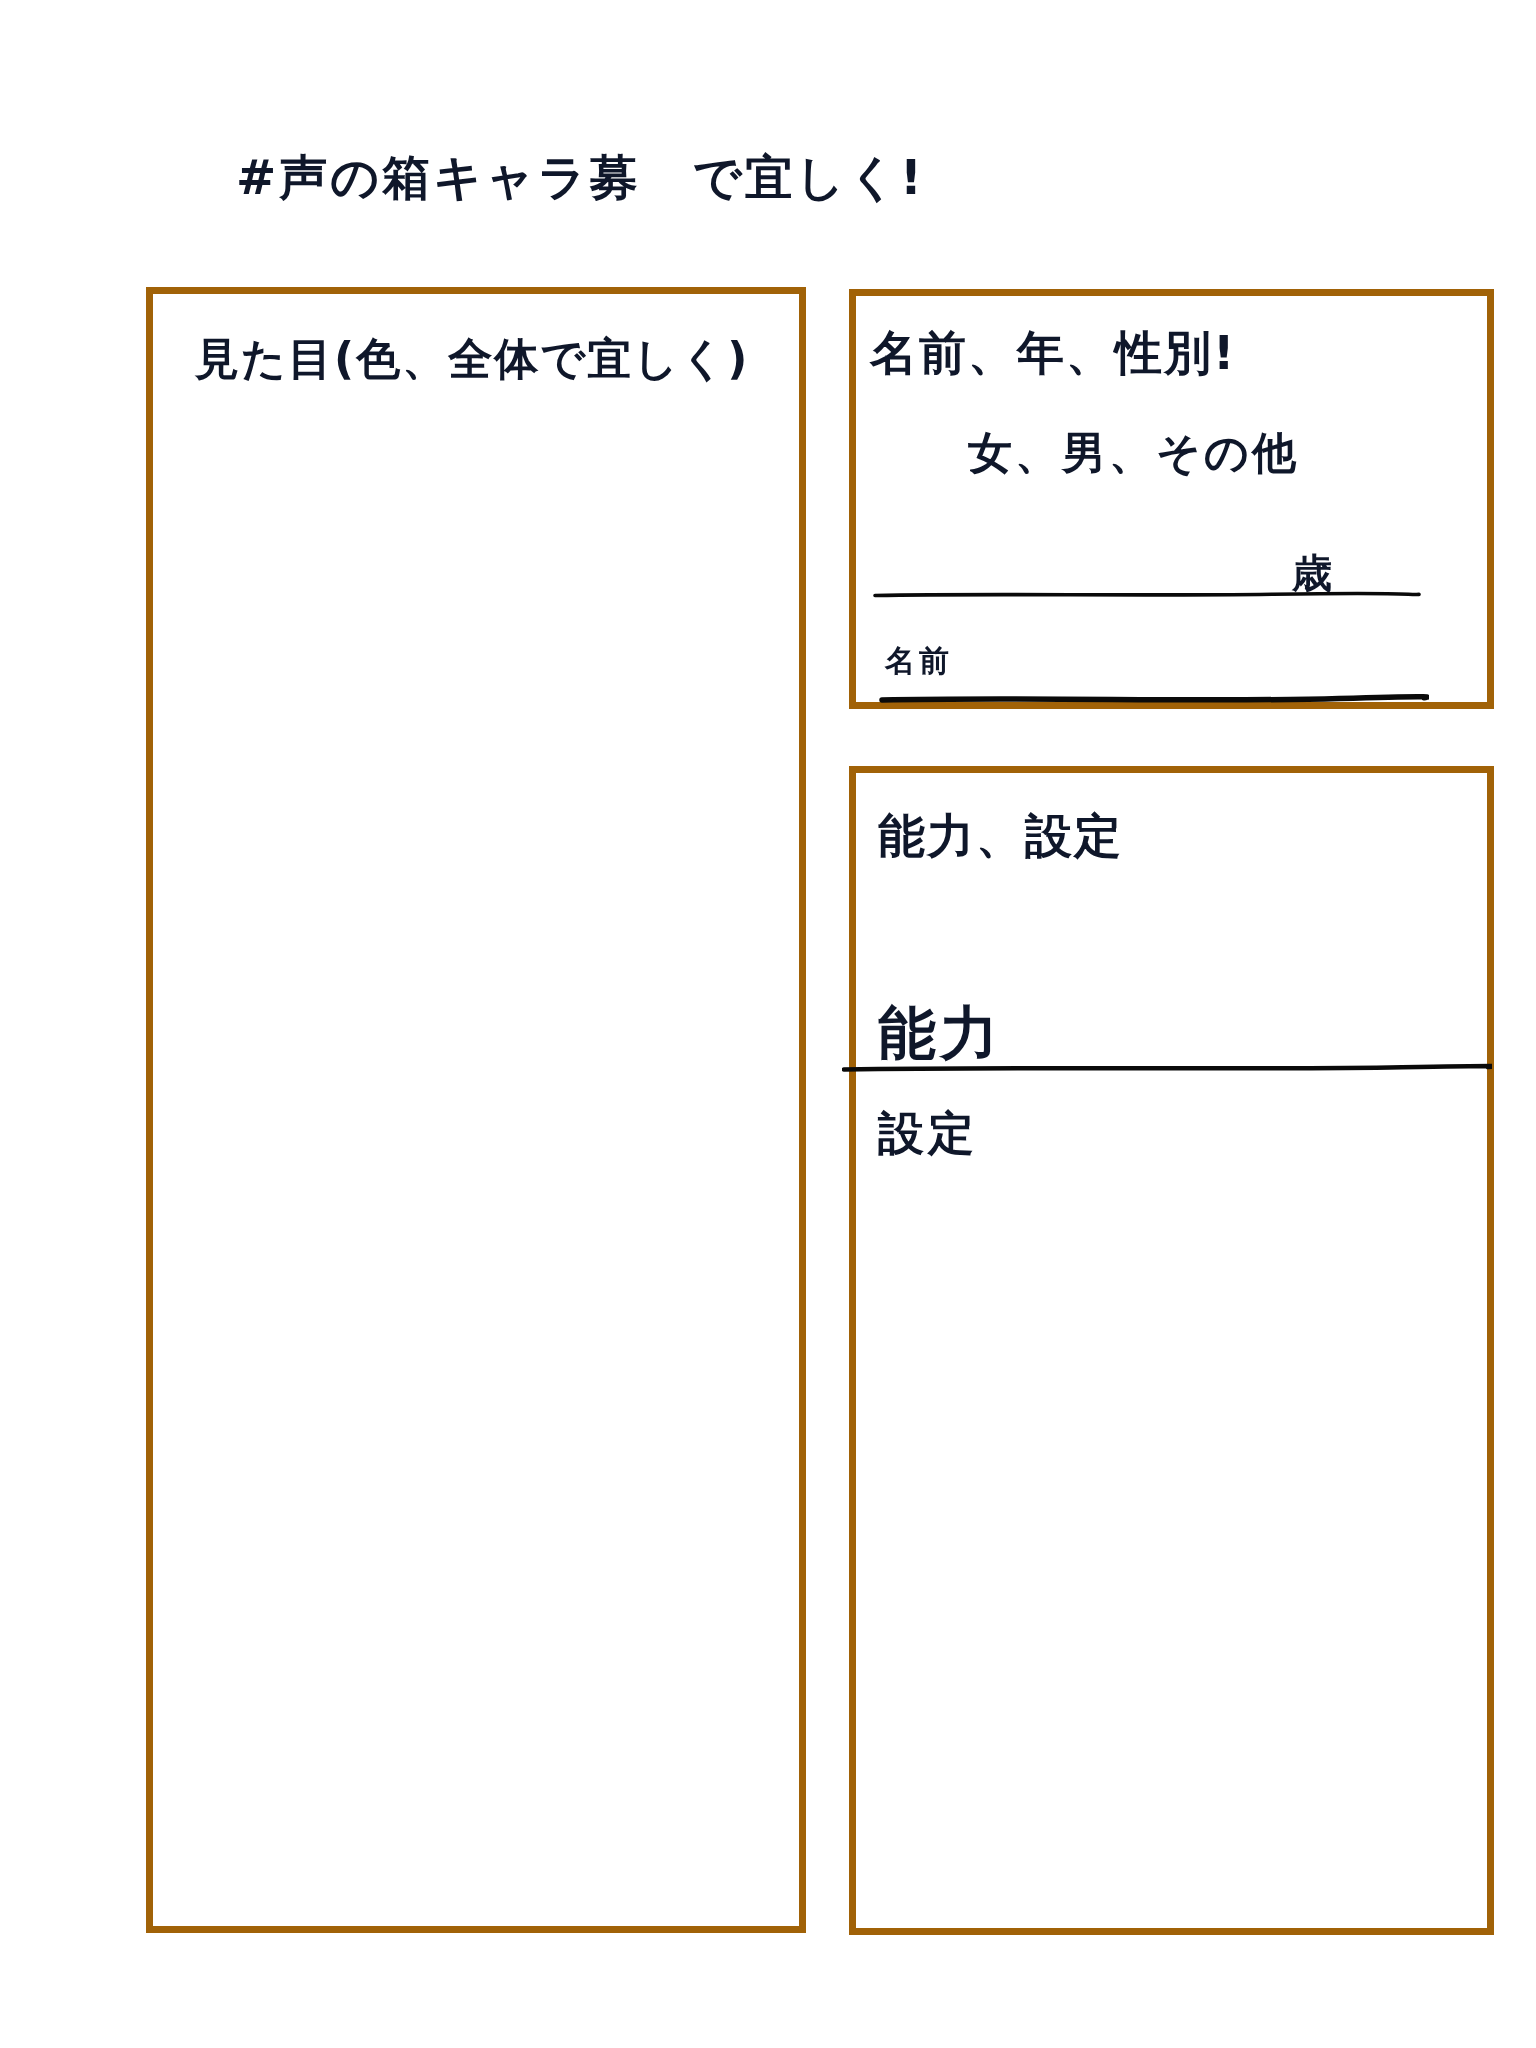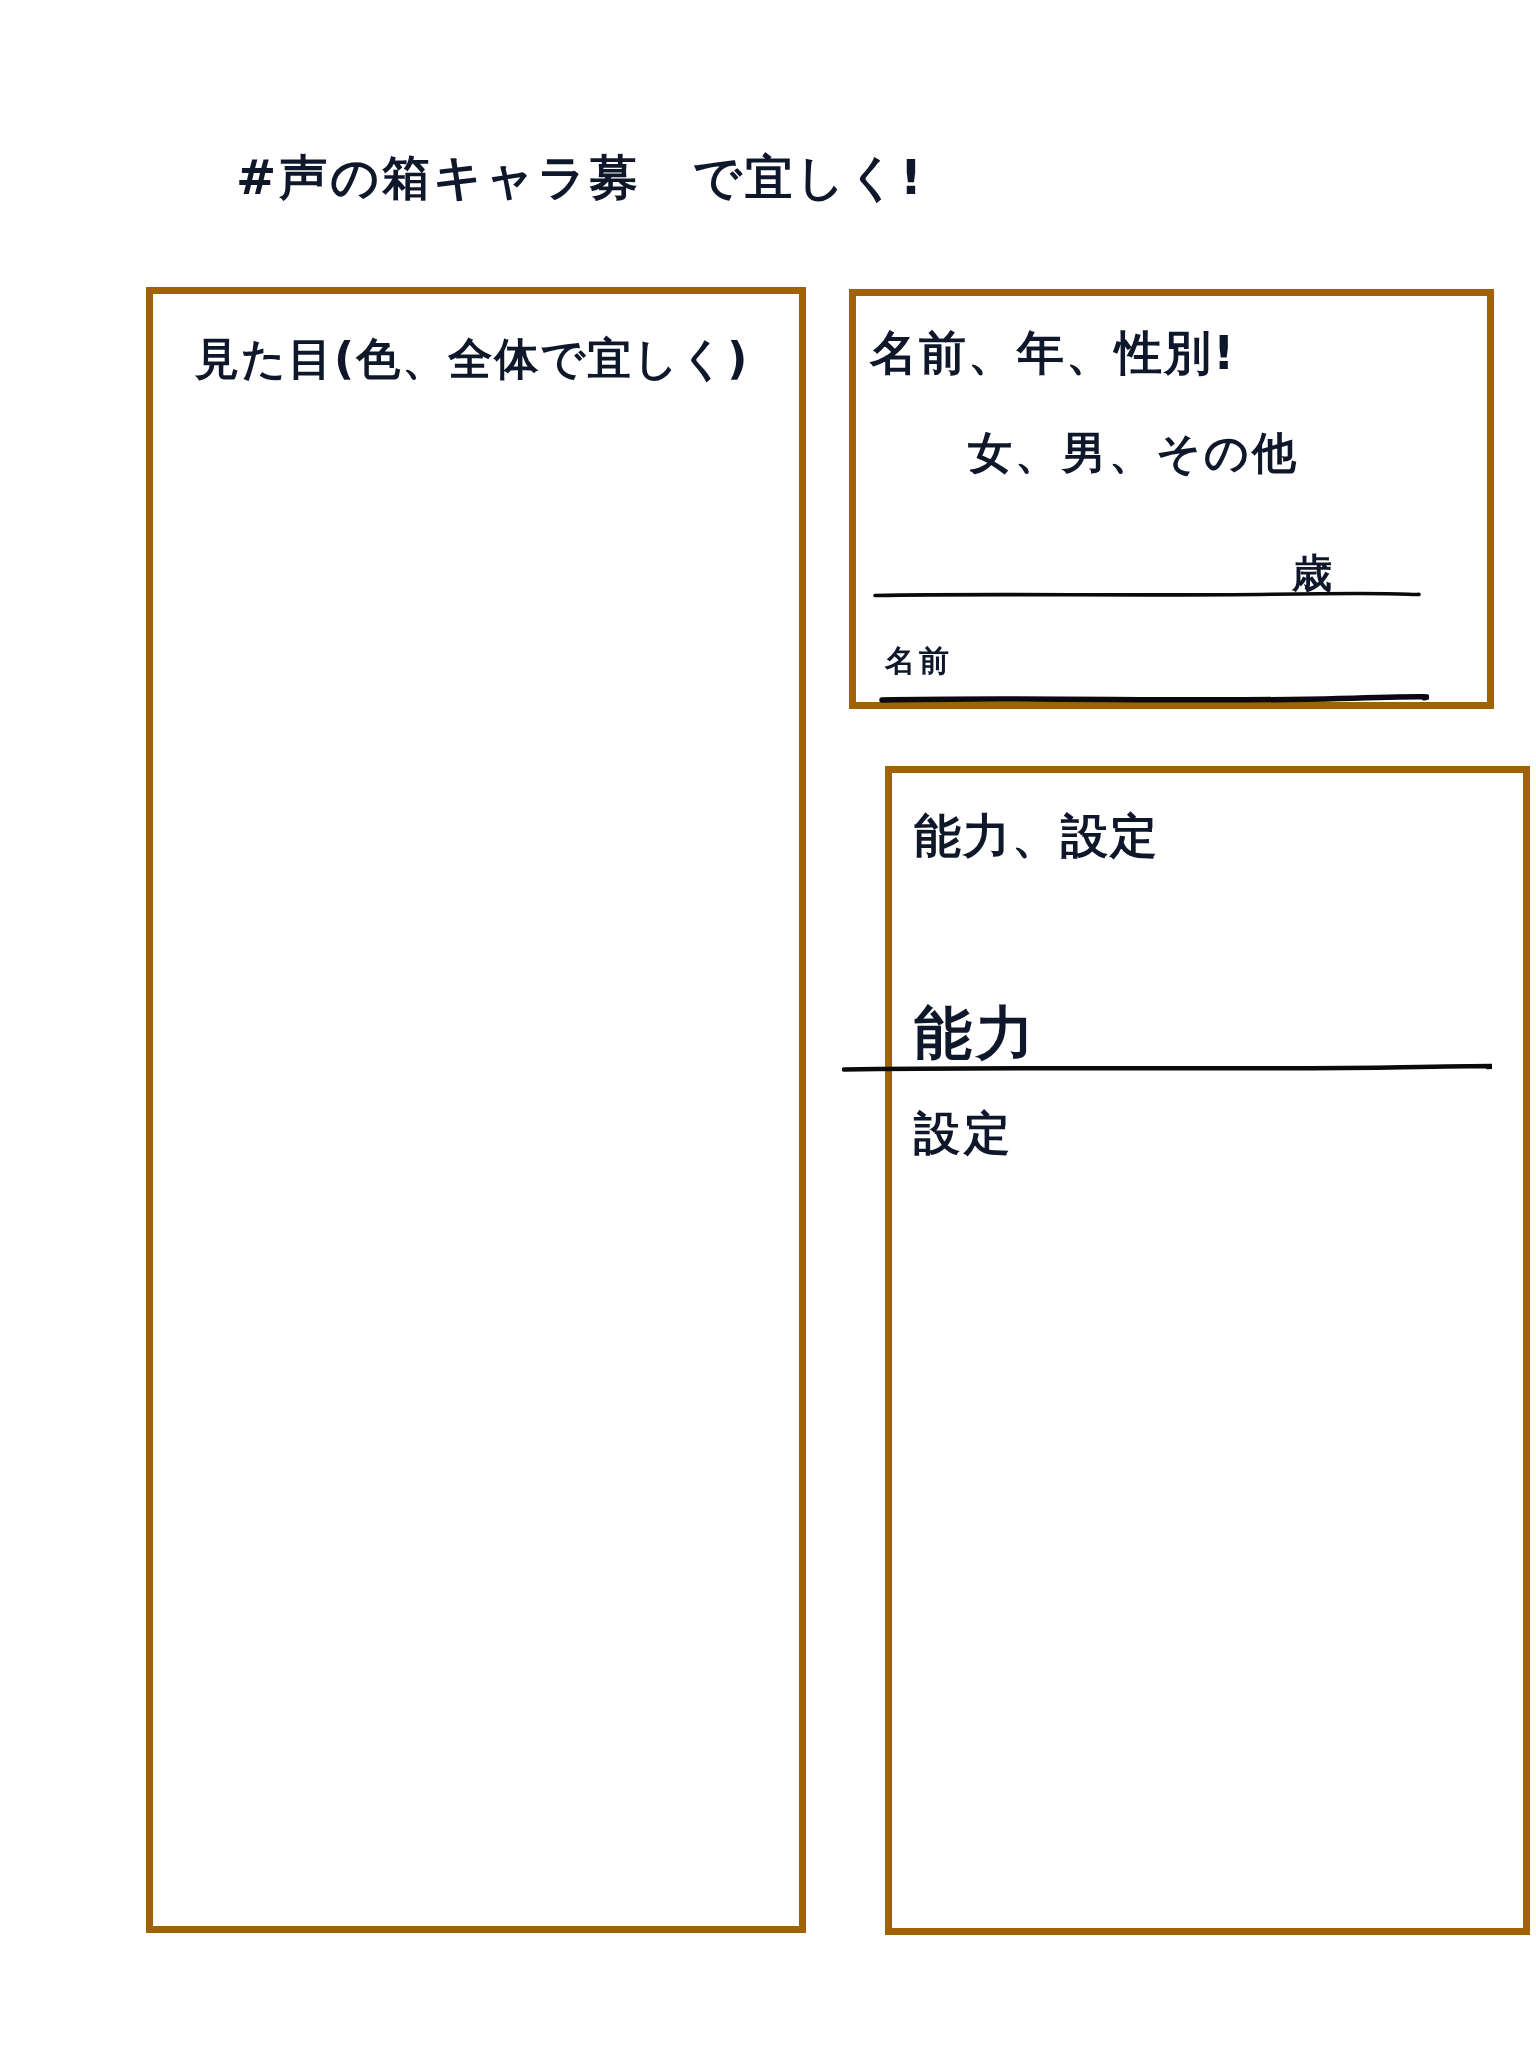--- a/index.html
+++ b/index.html
@@ -25,21 +25,21 @@
     white-space: nowrap;
   }
   .sheet-box {
     position: absolute;
     border: 7px solid #a16207;
     background: #ffffff;
     text-align: right;
   }
   .box-appearance { left: 146px; top: 287px; width: 660px; height: 1646px; }
   .box-profile    { left: 849px; top: 289px; width: 645px; height: 420px; }
-  .box-ability    { left: 849px; top: 766px; width: 645px; height: 1169px; margin-left: 36px; }
+  .box-ability    { left: 849px; top: 766px; width: 645px; height: 1169px; }
   .appearance-label {
     left: 42px; top: 40px;
     font-size: 44px; letter-spacing: 2px; line-height: 1.15; white-space: nowrap;
   }
   .profile-heading { left: 14px;  top: 26px;  font-size: 47px; letter-spacing: 2px; white-space: nowrap; }
   .gender-options  { left: 112px; top: 128px; font-size: 44px; letter-spacing: 3px; white-space: nowrap; }
   .age-req         { left: 16px;  top: 232px; font-size: 46px; letter-spacing: 5px; white-space: nowrap; }
   .age-unit        { left: 436px; top: 250px; font-size: 40px; white-space: nowrap; }
   .name-label      { left: 29px;  top: 345px; font-size: 30px; letter-spacing: 4px; white-space: nowrap; }
   .ability-heading { left: 22px;  top: 32px;  font-size: 47px; letter-spacing: 2px; white-space: nowrap; }

